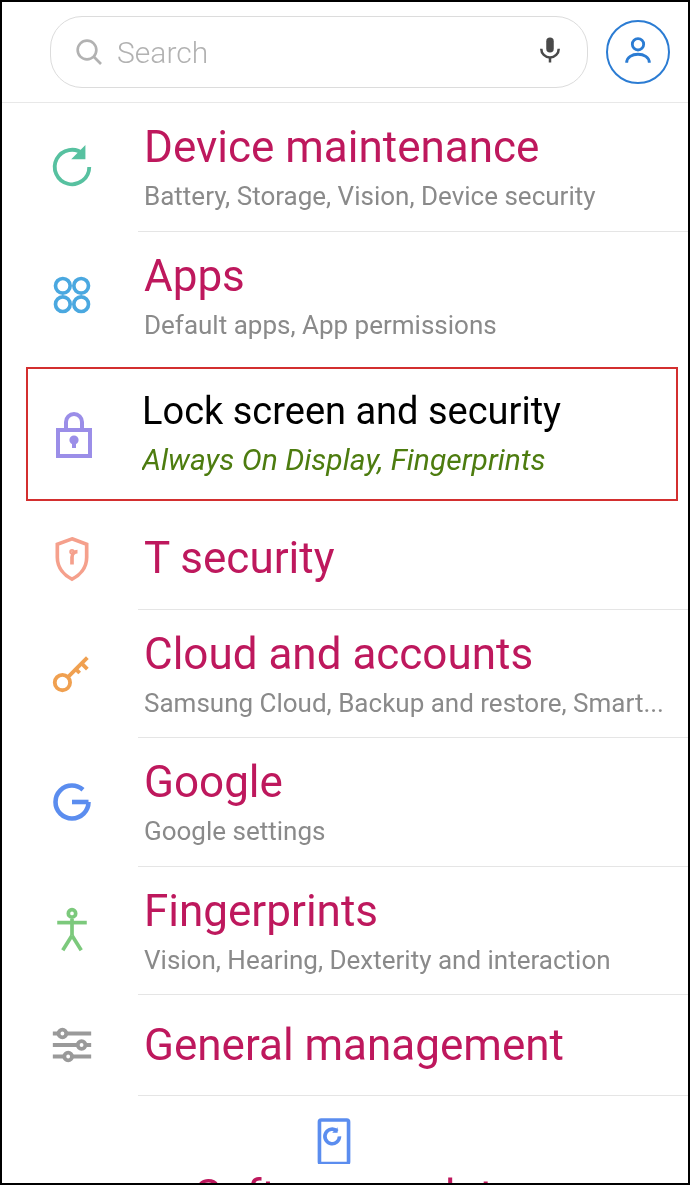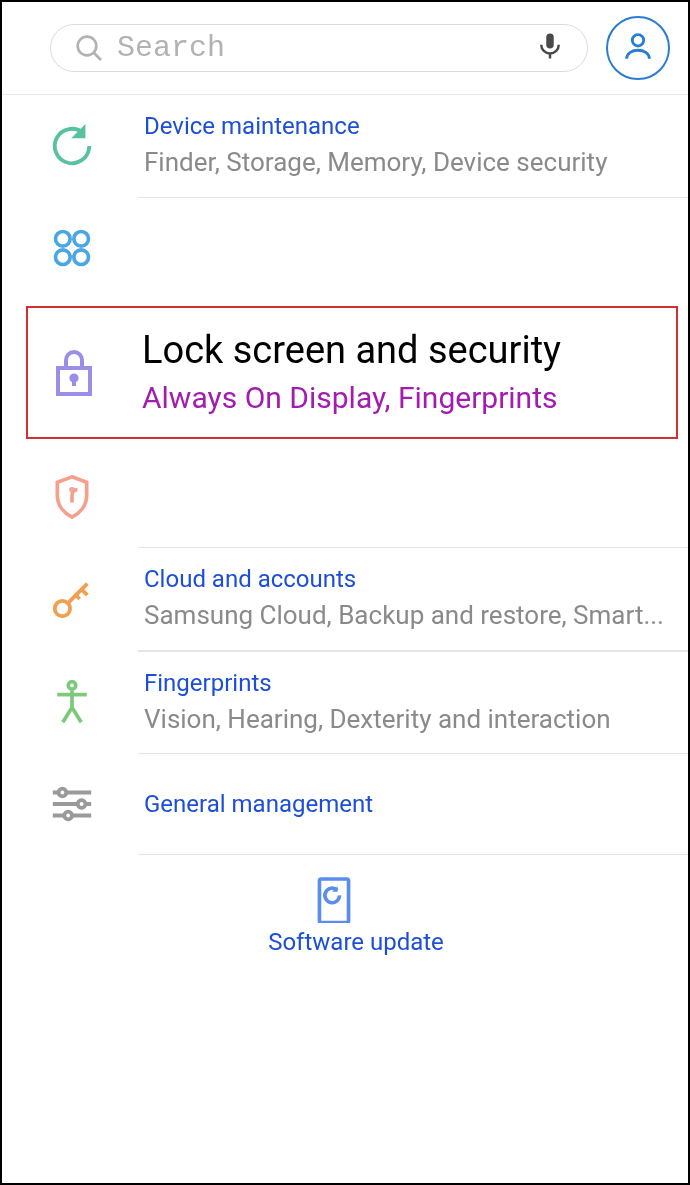--- a/index.html
+++ b/index.html
@@ -16,28 +16,27 @@
     
     .header {
       display: flex;
       align-items: center;
       padding: 14px 18px 14px 48px;
       gap: 18px;
       border-bottom: 1px solid #e8e8e8;
     }
     .search-bar {
       flex: 1;
-      height: 48px;
+      height: 72px;
       border: 1px solid #dcdcdc;
       border-radius: 32px;
       display: flex;
       align-items: center;
       padding: 0 22px;
       background: #fff;
-      font-family: Liberation Mono, monospace;
     }
     .search-icon-wrap {
       display: flex;
       align-items: center;
       margin-right: 12px;
       color: #b2b2b2;
     }
     .search-placeholder {
       flex: 1;
       font-size: 30px;
@@ -75,22 +74,22 @@
       align-items: center;
       justify-content: center;
       flex-shrink: 0;
       margin-right: 44px;
     }
     .setting-text {
       flex: 1;
       min-width: 0;
     }
     .setting-title {
-      font-size: 24px;
-      color: #1d4ed8;
+      font-size: 44px;
+      color: #be185d;
       line-height: 1.3;
       font-weight: 400;
     }
     .setting-subtitle {
       font-size: 26px;
       color: #8a8a8a;
       line-height: 1.4;
       margin-top: 2px;
       white-space: nowrap;
       overflow: hidden;
@@ -115,21 +114,22 @@
     .highlight-box .setting-icon {
        margin-right: 40px;
        margin-left: 2px;
     }
     .highlight-box .setting-title {
       font-size: 38px;
       color: #000;
     }
     .highlight-box .setting-subtitle {
       font-size: 30px;
-      color: #a21caf;
+      color: #4d7c0f;
+      font-style: italic;
     }
   </style>
 </head>
 <body>
 
 <div class="header">
   <div class="search-bar">
     <span class="search-icon-wrap">
       <svg width="32" height="32" viewBox="0 0 24 24" fill="none" stroke="currentColor" stroke-width="2">
         <circle cx="10.5" cy="10.5" r="7"></circle>
@@ -160,33 +160,37 @@
   <div class="setting-row">
     <div class="setting-icon">
       <svg width="46" height="46" viewBox="0 0 24 24" fill="none" stroke="#57c1a0" stroke-width="2">
         <path d="M21 12a9 9 0 1 1-3-6.7"></path>
         <polyline points="18 3 18 7 14 7" fill="#57c1a0" stroke="none"></polyline>
         <path d="M18 3 L18 7 L14 7 Z" fill="#57c1a0"></path>
       </svg>
     </div>
     <div class="setting-text">
       <div class="setting-title">Device maintenance</div>
-      <div class="setting-subtitle">Finder, Storage, Memory, Device security</div>
+      <div class="setting-subtitle">Battery, Storage, Vision, Device security</div>
     </div>
   </div>
   <div class="divider"></div>
 
   <div class="setting-row">
     <div class="setting-icon">
       <svg width="44" height="44" viewBox="0 0 24 24" fill="none" stroke="#4aa8e0" stroke-width="2">
         <circle cx="7" cy="7" r="4"></circle>
         <circle cx="17" cy="7" r="4"></circle>
         <circle cx="7" cy="17" r="4"></circle>
         <circle cx="17" cy="17" r="4"></circle>
       </svg>
+    </div>
+    <div class="setting-text">
+      <div class="setting-title">Apps</div>
+      <div class="setting-subtitle">Default apps, App permissions</div>
     </div>
   </div>
 
   <div class="highlight-box">
     <div class="setting-row">
       <div class="setting-icon">
         <svg width="48" height="52" viewBox="0 0 24 26" fill="none" stroke="#9b8ee8" stroke-width="2">
           <rect x="4" y="11" width="16" height="13"></rect>
           <path d="M8 11V7a4 4 0 0 1 8 0v4"></path>
           <circle cx="12" cy="16" r="1.3" fill="#9b8ee8"></circle>
@@ -202,40 +206,53 @@
 
   <div class="setting-row">
     <div class="setting-icon">
       <svg width="44" height="48" viewBox="0 0 24 26" fill="none" stroke="#f5a08c" stroke-width="2">
         <path d="M12 2 L20 5 V12 C20 18 16 22 12 24 C8 22 4 18 4 12 V5 Z"></path>
         <path d="M15 9a3 3 0 0 0-3 3v4"></path>
         <circle cx="12" cy="9" r="0.5" fill="#f5a08c"></circle>
       </svg>
     </div>
     <div class="setting-text">
+      <div class="setting-title">T security</div>
     </div>
   </div>
   <div class="divider"></div>
 
   <div class="setting-row">
     <div class="setting-icon">
       <svg width="46" height="46" viewBox="0 0 24 24" fill="none" stroke="#f0a050" stroke-width="2">
         <circle cx="7" cy="17" r="4"></circle>
         <line x1="10" y1="14" x2="20" y2="4"></line>
         <line x1="17" y1="7" x2="20" y2="10"></line>
         <line x1="14" y1="10" x2="16" y2="12"></line>
       </svg>
     </div>
     <div class="setting-text">
       <div class="setting-title">Cloud and accounts</div>
       <div class="setting-subtitle">Samsung Cloud, Backup and restore, Smart...</div>
     </div>
   </div>
   <div class="divider"></div>
 
+  <div class="setting-row">
+    <div class="setting-icon">
+      <svg width="44" height="44" viewBox="0 0 24 24" fill="none" stroke="#5b8def" stroke-width="2.5">
+        <path d="M21 12c0 5-4 9-9 9s-9-4-9-9 4-9 9-9c2.3 0 4.4.9 6 2.3"></path>
+        <line x1="12" y1="12" x2="21" y2="12"></line>
+      </svg>
+    </div>
+    <div class="setting-text">
+      <div class="setting-title">Google</div>
+      <div class="setting-subtitle">Google settings</div>
+    </div>
+  </div>
   <div class="divider"></div>
 
   <div class="setting-row">
     <div class="setting-icon">
       <svg width="46" height="48" viewBox="0 0 24 26" fill="none" stroke="#7cc97c" stroke-width="2">
         <circle cx="12" cy="4" r="2"></circle>
         <line x1="12" y1="7" x2="12" y2="16"></line>
         <line x1="4" y1="9" x2="20" y2="9"></line>
         <line x1="12" y1="16" x2="7" y2="24"></line>
         <line x1="12" y1="16" x2="17" y2="24"></line>

